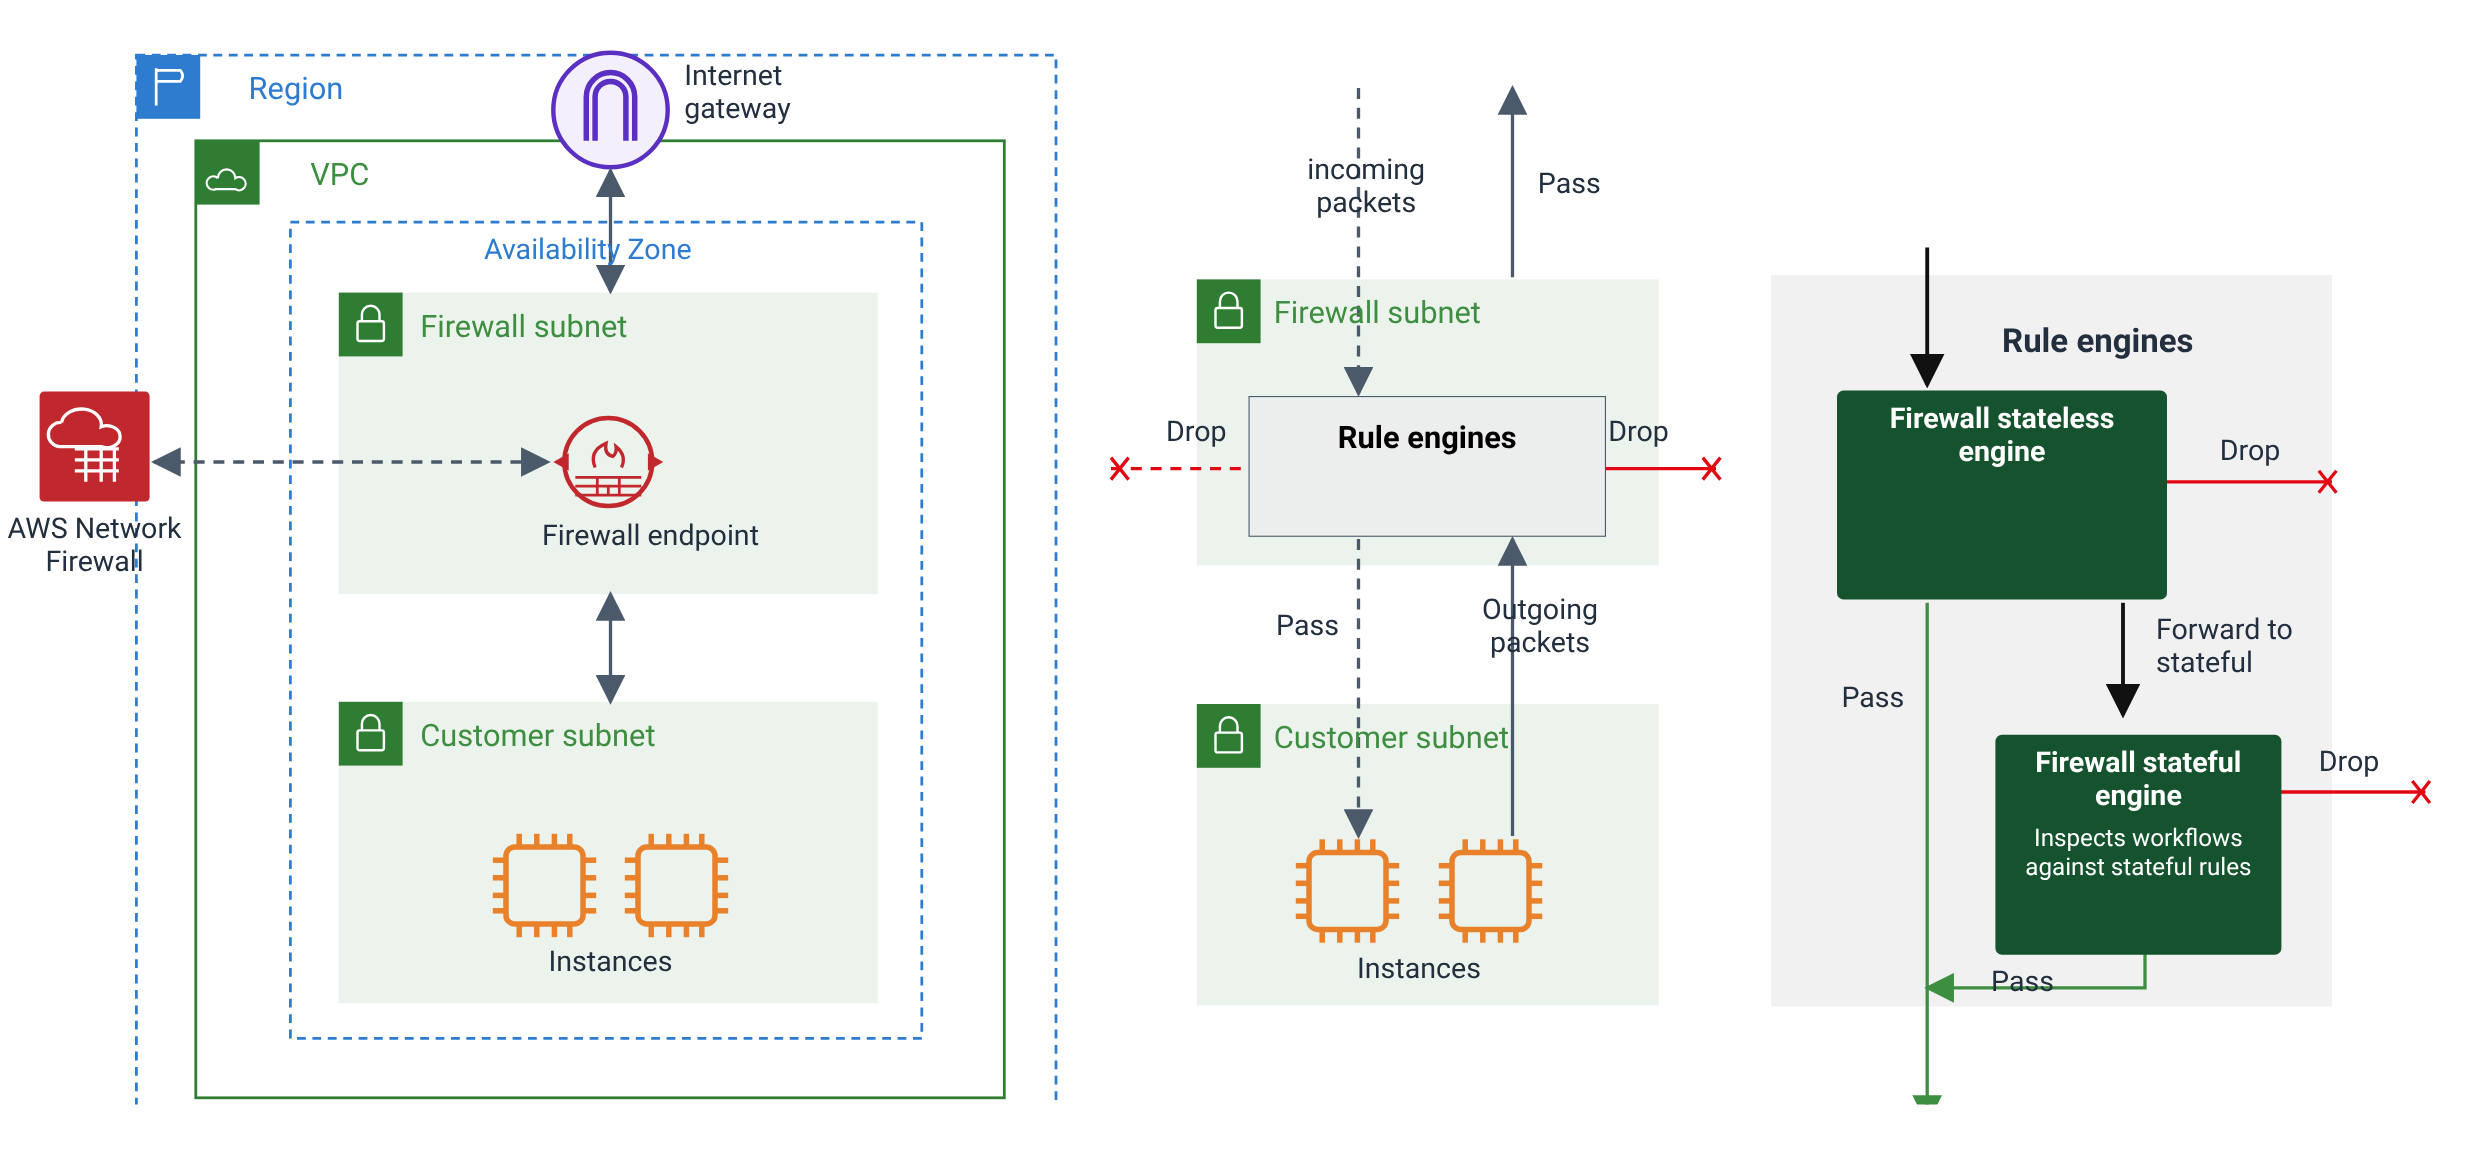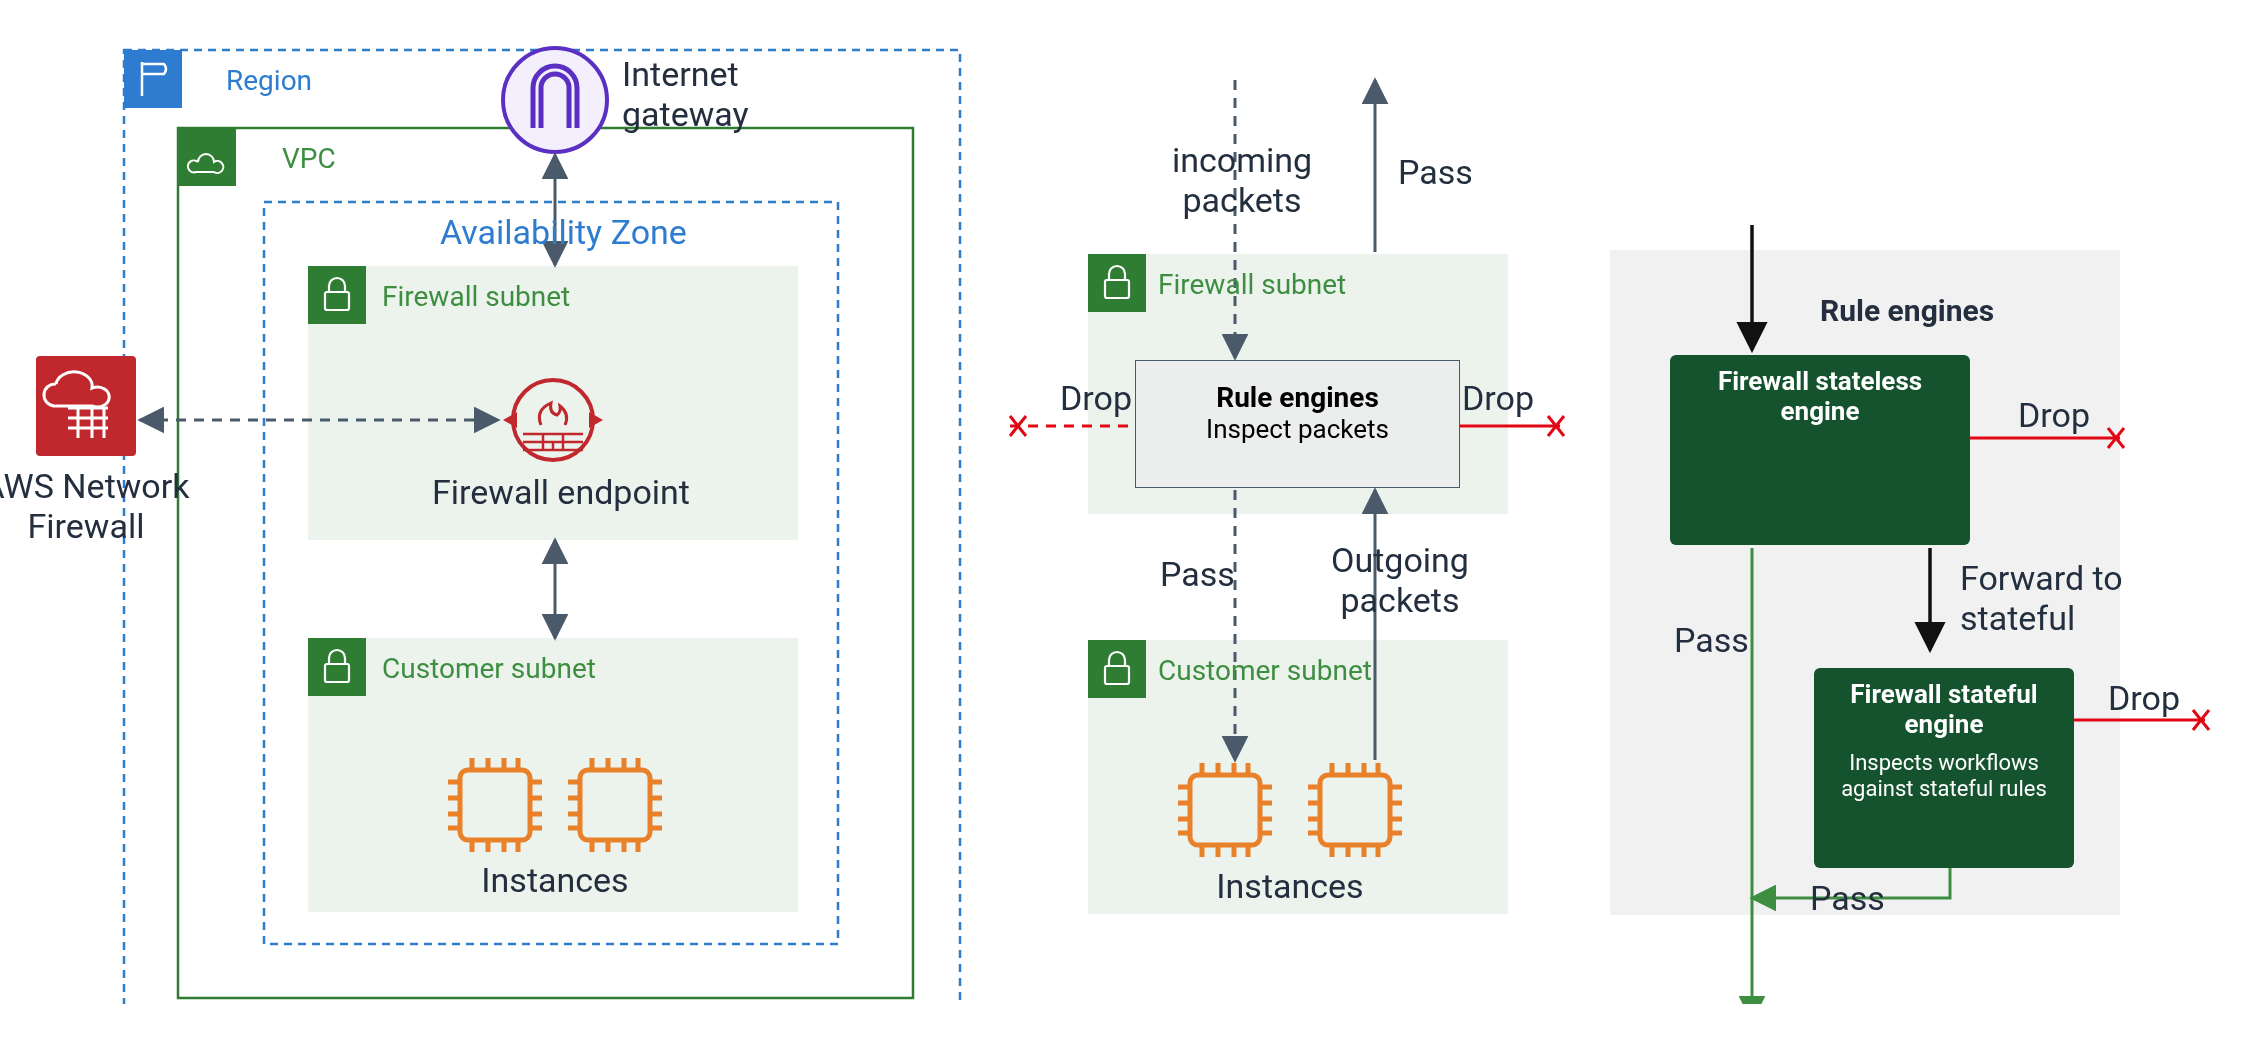--- a/index.html
+++ b/index.html
@@ -1,19 +1,19 @@
 <!DOCTYPE html>
 <html><head>
 <meta charset="utf-8">
 <style>
   html, body { margin:0; padding:0; background:#fff; font-family: -apple-system, BlinkMacSystemFont, "Segoe UI", Roboto, Helvetica, Arial, sans-serif; }
   .stage { position:relative; width:2244px; height:1004px; }
   .stage svg { position:absolute; top:0; left:0; }
 
-  .label { position:absolute; font-size:34px; color:#232f3e; }
+  .label { position:absolute; font-size:26px; color:#232f3e; }
   .label.center { text-align:center; }
   .blue { color:#2d7ccf; }
   .green { color:#3e8e41; }
   .bold { font-weight:700; }
 
   .aws-nf-caption { text-align:center; width:220px; }
 
   .engine-box { position:absolute; background:#14532d; border-radius:6px; color:#fff; text-align:center; padding:12px 10px; box-sizing:border-box; }
   .engine-title { font-weight:700; font-size:26px; line-height:1.15; margin-bottom:10px; }
   .engine-sub  { font-size:22px; line-height:1.2; }
@@ -233,21 +233,20 @@
 
 <div class="label center" style="left:1162px; top:140px; width:160px; white-space:pre-line;">incoming
 packets</div>
 <div class="label" style="left:1398px; top:152px;">Pass</div>
 <div class="label green" style="left:1158px; top:268px; font-size:28px;">Firewall subnet</div>
 <div class="label" style="left:1060px; top:378px;">Drop</div>
 <div class="label" style="left:1462px; top:378px;">Drop</div>
 
 <div class="rule-box" style="left:1135px; top:360px; width:325px; height:128px; padding-top:20px;">
   <div class="rule-title">Rule engines</div>
-  <div class="rule-sub">Inspect packets</div>
 </div>
 
 <div class="label" style="left:1160px; top:554px;">Pass</div>
 <div class="label center" style="left:1320px; top:540px; width:160px; white-space:pre-line;">Outgoing
 packets</div>
 <div class="label green" style="left:1158px; top:654px; font-size:28px;">Customer subnet</div>
 <div class="label center" style="left:1195px; top:866px; width:190px;">Instances</div>
 
 <div class="label bold" style="left:1820px; top:293px; font-size:30px;">Rule engines</div>
 

